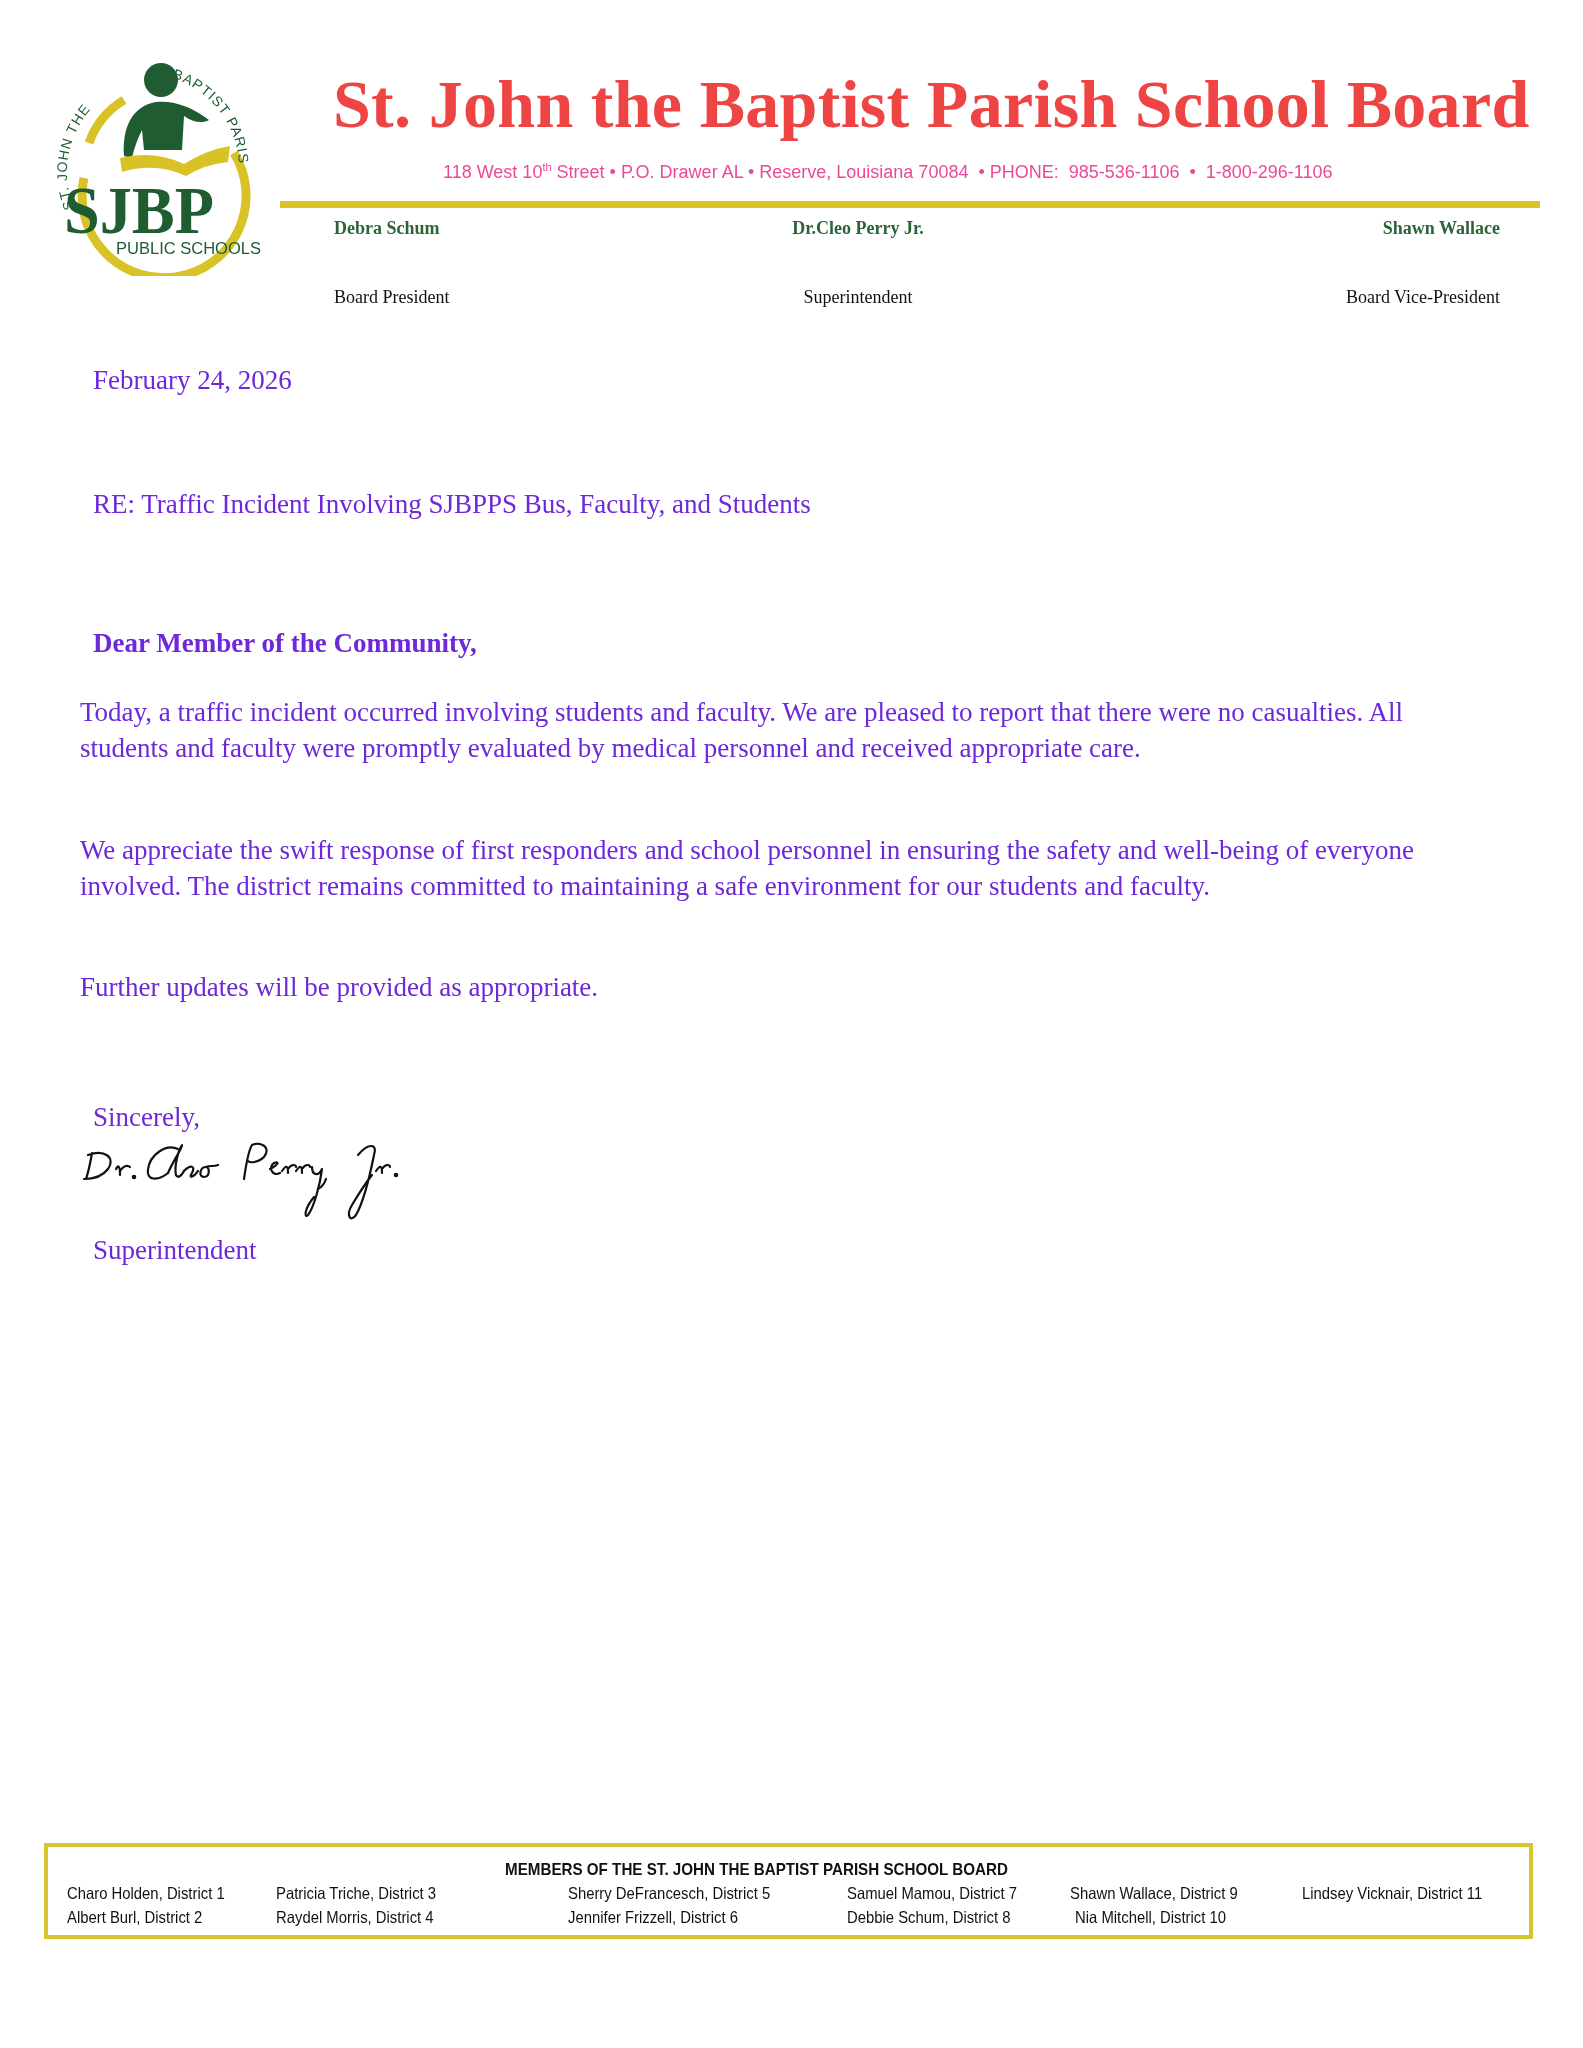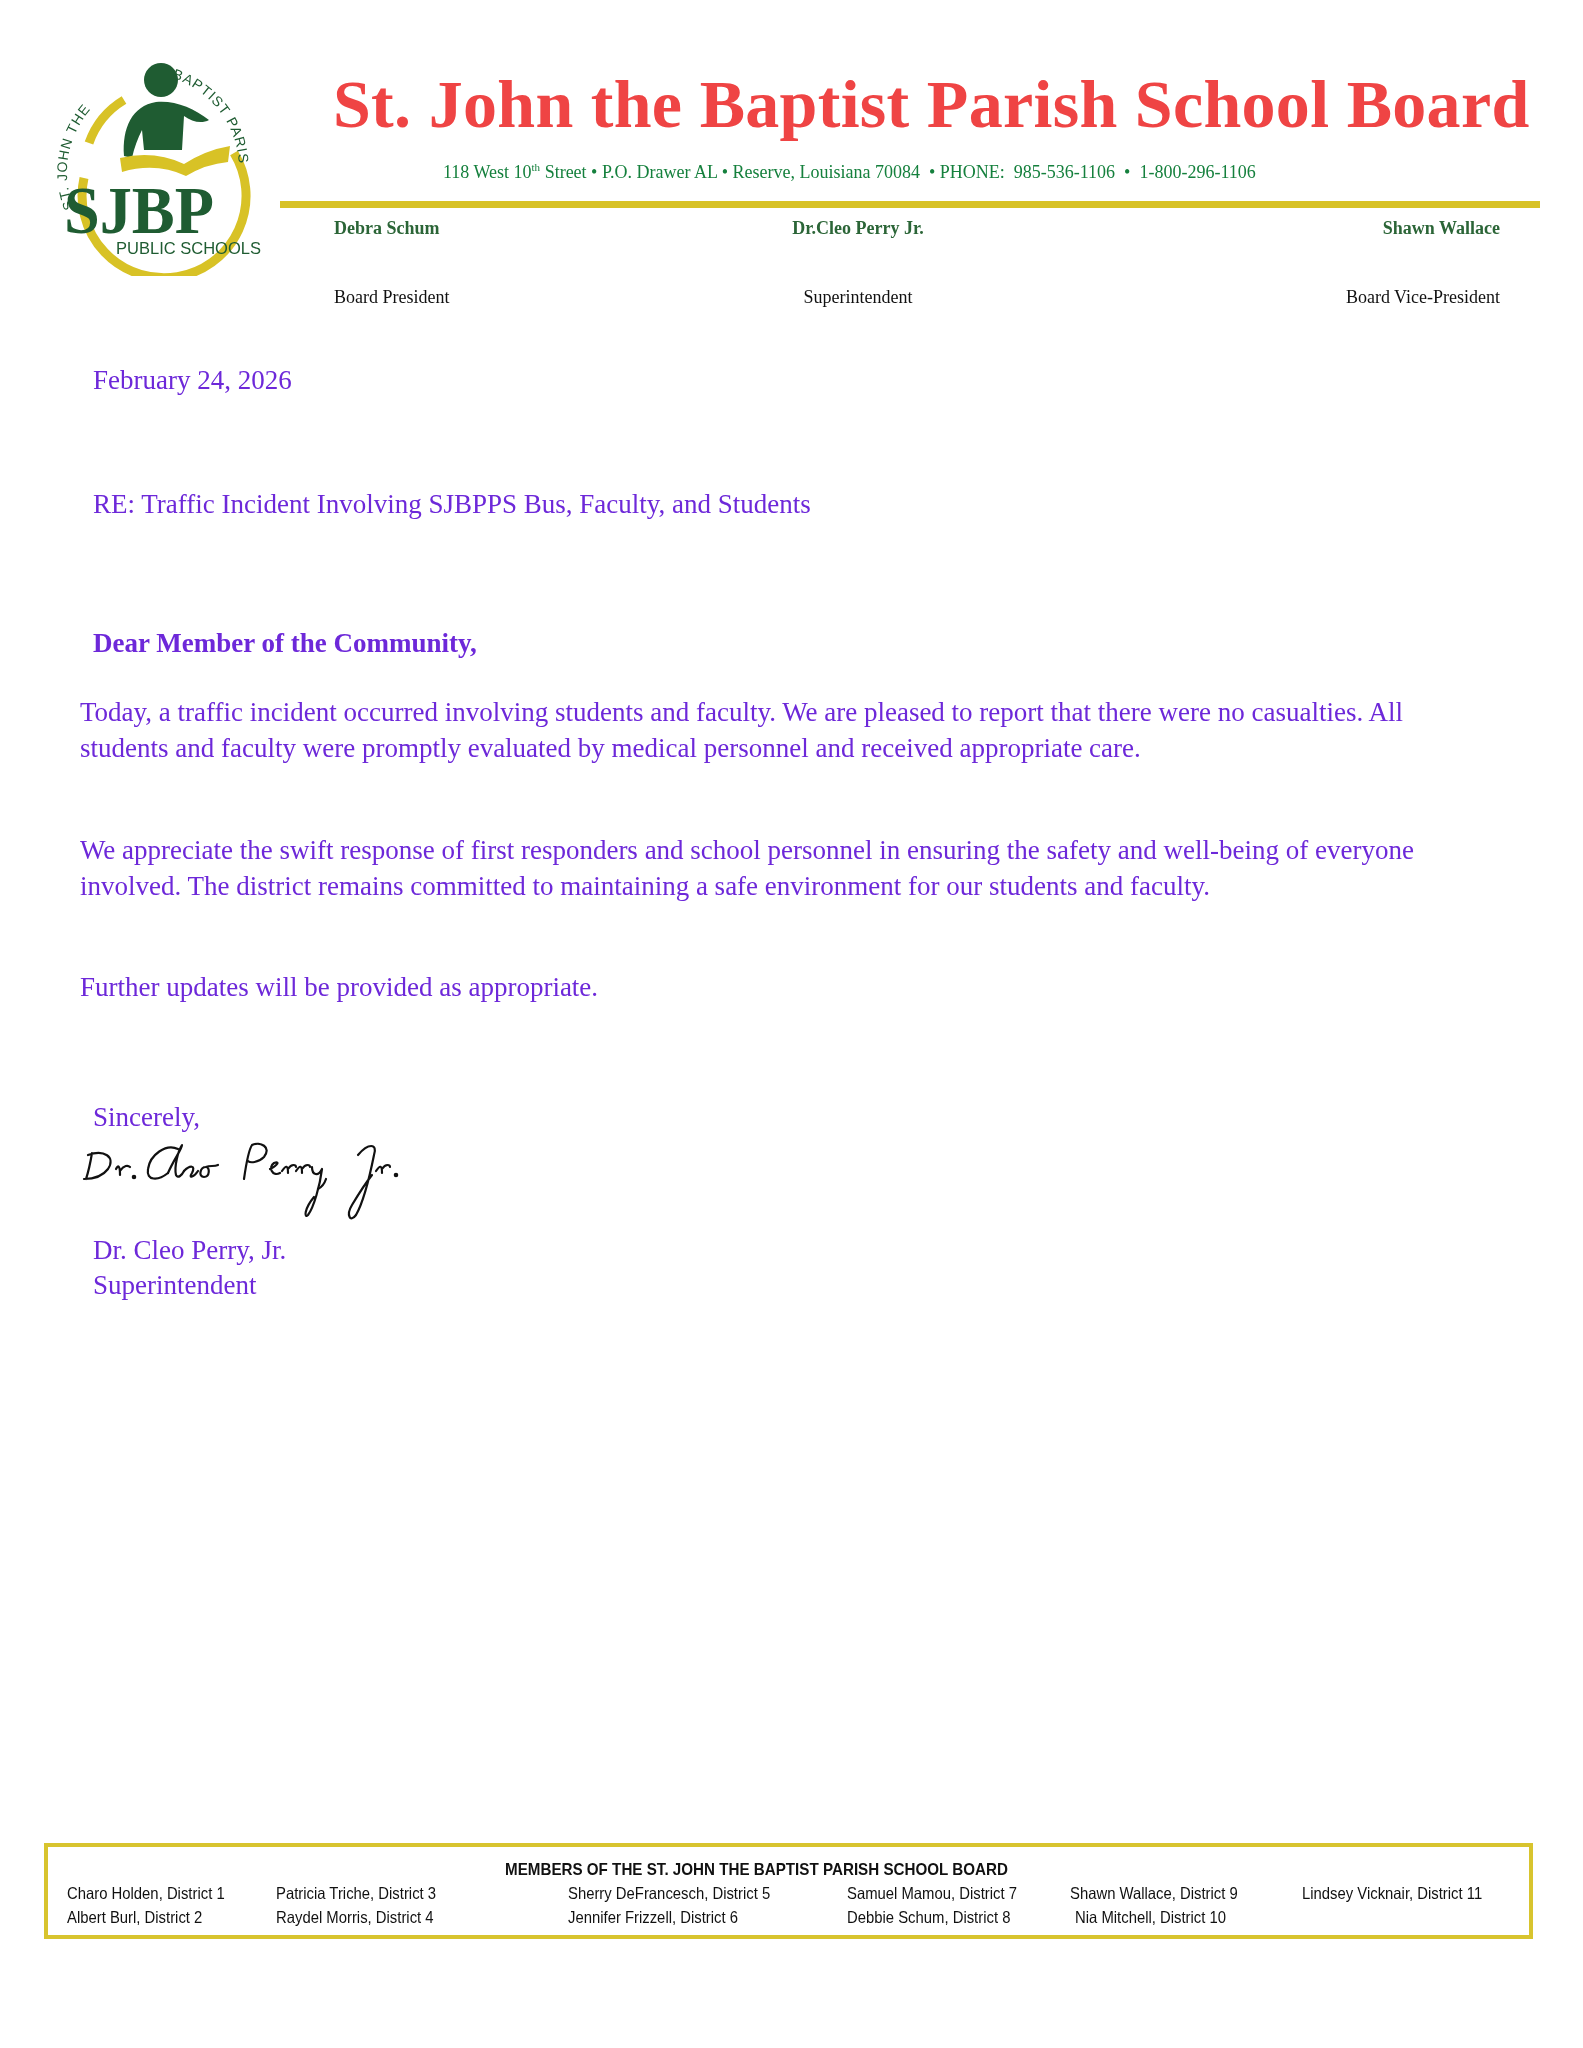--- a/index.html
+++ b/index.html
@@ -4,21 +4,21 @@
 <style>
   html, body { margin: 0; padding: 0; background: #ffffff; }
   body { width: 1583px; height: 2048px; position: relative; overflow: hidden; }
   .abs { position: absolute; white-space: nowrap; }
 
   
   .logo { left: 44px; top: 58px; width: 244px; height: 218px; }
 
   
   .title { left: 333px; top: 70px; font-family: "Liberation Serif", "DejaVu Serif", serif; font-weight: bold; font-size: 68px; line-height: 1; color: #ef4444; letter-spacing: 0.3px; }
-  .address { left: 443px; top: 162px; font-family: Liberation Serif, serif; font-size: 18px; line-height: 1.2; color: #15803d; }
+  .address { left: 443px; top: 162px; font-family: Liberation Sans, sans-serif; font-size: 18px; line-height: 1.2; color: #ec4899; }
   .address sup { font-size: 11px; vertical-align: 7px; line-height: 0; }
   .rule { left: 280px; top: 201px; width: 1260px; height: 7px; background: #d8c226; }
 
   .officer { font-family: Liberation Serif, serif; font-size: 18px; line-height: 21px; }
   .officer .name { color: #2b6537; font-weight: bold; }
   .officer .role { color: #111; margin-top: 48px; }
   .officer-left { left: 334px; top: 218px; text-align: left; }
   .officer-mid { left: 758px; top: 218px; width: 200px; text-align: center; }
   .officer-right { left: 1300px; top: 218px; width: 200px; text-align: right; }
 
@@ -123,21 +123,20 @@
     <path d="M 230 32 C 230 40, 236 42, 240 34 C 238 50, 232 72, 226 80 C 222 84, 222 74, 232 62"></path>
     <path d="M 244 44 C 242 50, 240 52, 236 54"></path>
 
     <path d="M 276 20 C 286 8, 296 8, 292 20 C 288 40, 282 66, 274 80 C 268 88, 264 80, 270 70 C 276 60, 282 50, 290 40"></path>
     <path d="M 294 36 C 298 30, 300 30, 300 38 M 300 34 C 304 28, 308 30, 308 32"></path>
     <circle cx="314" cy="40" r="1.2" fill="#111"></circle>
   </svg>
 </div>
 
 <div class="abs serif sig-block">
-  <div>Dr. Cleo Perry, Jr.</div>
   <div>Superintendent</div>
 </div>
 
 <div class="abs footer-box"></div>
 <div class="abs footer-title">MEMBERS OF THE ST. JOHN THE BAPTIST PARISH SCHOOL BOARD</div>
 
 <div class="abs member r1" style="left:67px;">Charo Holden, District 1</div>
 <div class="abs member r2" style="left:67px;">Albert Burl, District 2</div>
 <div class="abs member r1" style="left:276px;">Patricia Triche, District 3</div>
 <div class="abs member r2" style="left:276px;">Raydel Morris, District 4</div>

